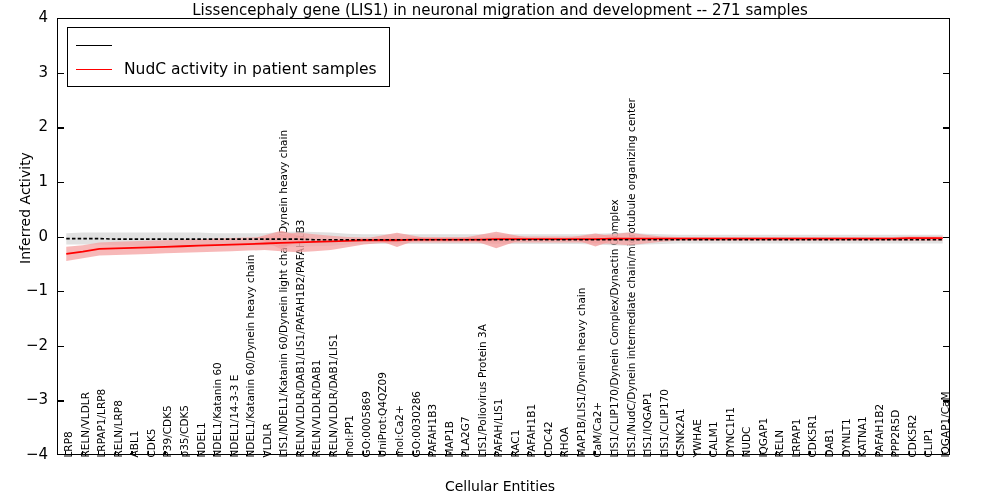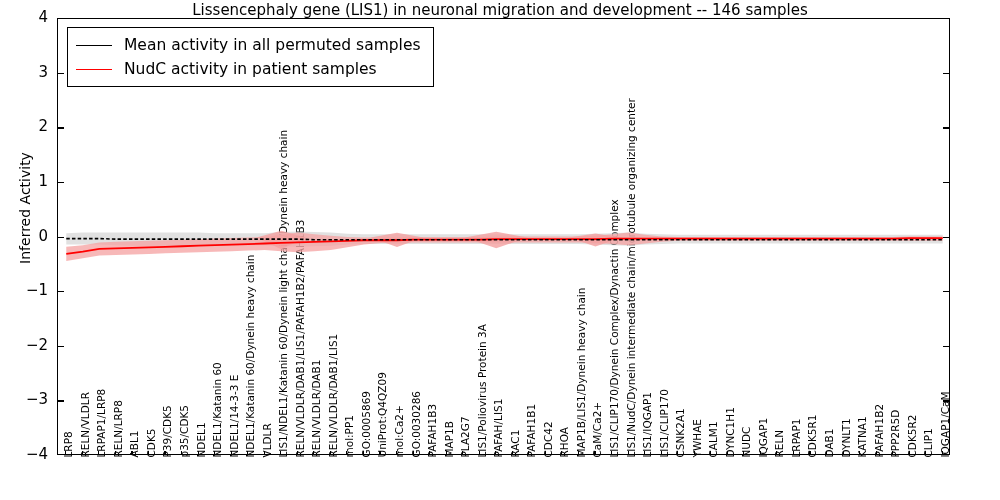--- a/index.html
+++ b/index.html
@@ -51,23 +51,24 @@
   .legrow{display:flex;align-items:center;height:24px;}
   .legline{display:inline-block;width:36px;height:0;border-top:1.6px solid #000;margin-right:12px;}
   .legline.red{border-top-color:#ff0000;}
   .legtext{font-size:15.5px;color:#000;white-space:nowrap;}
 </style>
 </head>
 <body>
 
 <div id="root">
 
-  <div id="title">Lissencephaly gene (LIS1) in neuronal migration and development -- 146 samples</div>
+  <div id="title">Lissencephaly gene (LIS1) in neuronal migration and development -- 271 samples</div>
 
   <div id="ylabel">Inferred Activity</div>
+  <div id="xaxis-title">Cellular Entities</div>
 
   <div id="yticks-host">
       <div class="ytick" style="top: 8px; right: 952px;">4</div>
       <div class="ytick" style="top: 62.625px; right: 952px;">3</div>
       <div class="ytickmark" style="top: 72.625px;"></div>
       <div class="ytickmarkR" style="top: 72.625px;"></div>
       <div class="ytick" style="top: 117.25px; right: 952px;">2</div>
       <div class="ytickmark" style="top: 127.25px;"></div>
       <div class="ytickmarkR" style="top: 127.25px;"></div>
       <div class="ytick" style="top: 171.875px; right: 952px;">1</div>
@@ -207,21 +208,20 @@
         <path d="M510.99 218.50 L537.45 214.40 L563.91 218.50 L537.45 227.51 Z" fill="#f4a0a0" fill-opacity="0.8" stroke="none"></path>
         <path d="M198.44 218.50 L223.25 211.67 L248.06 218.50 L223.25 230.24 Z" fill="#f4a0a0" fill-opacity="0.8" stroke="none"></path>
         <path d="M8.27 234.89 L24.81 232.70 L41.34 229.97 L57.88 229.43 L74.42 228.88 L90.95 228.33 L107.49 227.79 L124.03 227.24 L140.56 226.69 L157.10 226.15 L173.64 225.60 L190.18 225.06 L206.71 224.51 L223.25 223.96 L239.79 223.42 L256.32 222.87 L272.86 222.32 L289.40 221.78 L305.94 221.23 L322.47 221.23 L339.01 221.23 L355.55 220.69 L372.08 220.69 L388.62 220.69 L405.16 220.69 L421.69 220.69 L438.23 220.14 L454.77 220.14 L471.31 220.14 L487.84 220.14 L504.38 220.14 L520.92 220.14 L537.45 220.14 L553.99 219.59 L570.53 219.59 L587.06 219.59 L603.60 219.59 L620.14 219.59 L636.68 219.59 L653.21 219.59 L669.75 219.59 L686.29 219.59 L702.82 219.59 L719.36 219.59 L735.90 219.59 L752.44 219.59 L768.97 219.59 L785.51 219.59 L802.05 219.59 L818.58 219.59 L835.12 219.59 L851.66 219.05 L868.19 219.05 L884.73 219.05 " fill="none" stroke="#ff0000" stroke-width="1.8"></path>
         <path d="M8.27 219.59 L24.81 219.59 L41.34 219.59 L57.88 220.14 L74.42 220.14 L90.95 220.14 L107.49 220.14 L124.03 220.14 L140.56 220.14 L157.10 220.14 L173.64 220.14 L190.18 220.14 L206.71 220.14 L223.25 220.14 L239.79 220.14 L256.32 220.69 L272.86 220.69 L289.40 220.69 L305.94 220.69 L322.47 220.69 L339.01 220.69 L355.55 220.69 L372.08 220.69 L388.62 220.69 L405.16 220.69 L421.69 220.69 L438.23 220.69 L454.77 220.69 L471.31 220.69 L487.84 220.69 L504.38 220.69 L520.92 220.69 L537.45 220.69 L553.99 220.69 L570.53 220.69 L587.06 220.69 L603.60 220.69 L620.14 220.69 L636.68 220.69 L653.21 220.69 L669.75 220.69 L686.29 220.69 L702.82 220.69 L719.36 220.69 L735.90 220.69 L752.44 220.69 L768.97 220.69 L785.51 220.69 L802.05 220.69 L818.58 220.69 L835.12 220.69 L851.66 220.69 L868.19 220.69 L884.73 220.69 " fill="none" stroke="#000000" stroke-width="1.6" stroke-dasharray="3.5,2.2"></path>
       </svg>
   </div>
 
   <div id="legend">
     <div class="legrow">
       <span class="legline"></span>
-      <span class="legtext">Mean activity in all permuted samples</span>
     </div>
     <div class="legrow">
       <span class="legline red"></span>
       <span class="legtext">NudC activity in patient samples</span>
     </div>
   </div>
 
 </div>
 
 </body></html>

